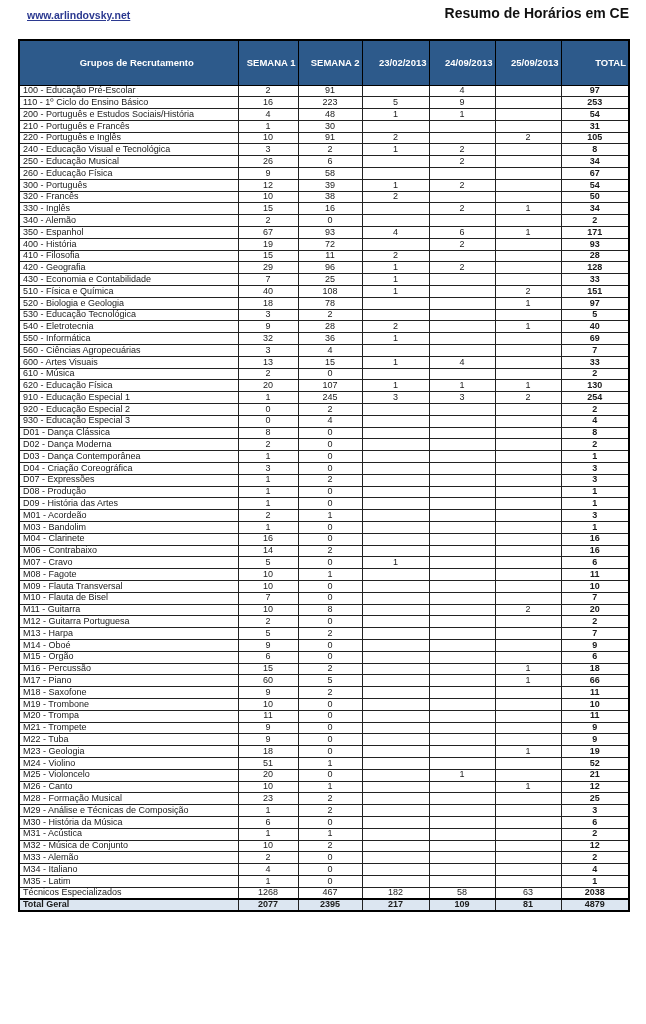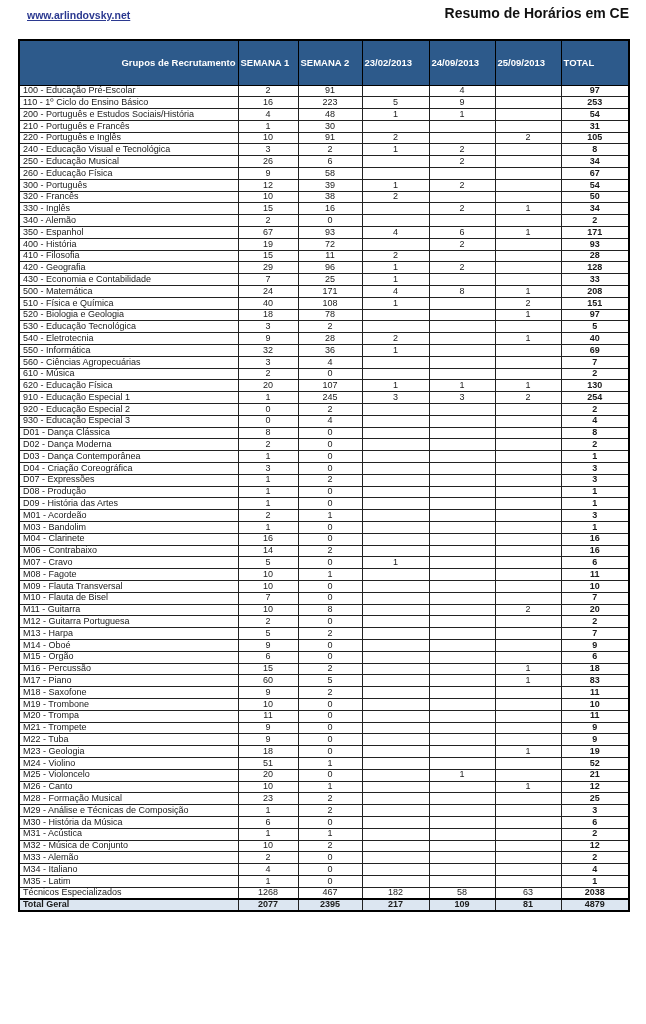--- a/index.html
+++ b/index.html
@@ -56,26 +56,26 @@
     table-layout: fixed;
     border: 2px solid #000000;
   }
   table.summary th {
     background: var(--header-bg);
     color: var(--header-text);
     font-size: 9.5px;
     font-weight: bold;
     height: 45px;
     border: 1px solid #000000;
-    text-align: left;
+    text-align: right;
     vertical-align: middle;
     padding: 0 2px;
   }
   table.summary th.label-col {
-    text-align: right;
+    text-align: center;
     padding-left: 18px;
     margin-left: 36px;
   }
   table.summary td {
     border: 1px solid #222222;
     font-size: 9px;
     height: 11.8px;
     line-height: 1.05;
     padding: 0 2px;
     text-align: center;
@@ -275,29 +275,20 @@
         <tr>
           <td class="label">430 - Economia e Contabilidade</td>
           <td>7</td>
           <td>25</td>
           <td>1</td>
           <td></td>
           <td></td>
           <td class="total-col">33</td>
         </tr>
         <tr>
-          <td class="label">500 - Matemática</td>
-          <td>24</td>
-          <td>171</td>
-          <td>4</td>
-          <td>8</td>
-          <td>1</td>
-          <td class="total-col">208</td>
-        </tr>
-        <tr>
           <td class="label">510 - Física e Química</td>
           <td>40</td>
           <td>108</td>
           <td>1</td>
           <td></td>
           <td>2</td>
           <td class="total-col">151</td>
         </tr>
         <tr>
           <td class="label">520 - Biologia e Geologia</td>
@@ -338,20 +329,29 @@
         <tr>
           <td class="label">560 - Ciências Agropecuárias</td>
           <td>3</td>
           <td>4</td>
           <td></td>
           <td></td>
           <td></td>
           <td class="total-col">7</td>
         </tr>
         <tr>
+          <td class="label">600 - Artes Visuais</td>
+          <td>13</td>
+          <td>15</td>
+          <td>1</td>
+          <td>4</td>
+          <td></td>
+          <td class="total-col">33</td>
+        </tr>
+        <tr>
           <td class="label">610 - Música</td>
           <td>2</td>
           <td>0</td>
           <td></td>
           <td></td>
           <td></td>
           <td class="total-col">2</td>
         </tr>
         <tr>
           <td class="label">620 - Educação Física</td>
@@ -578,21 +578,21 @@
           <td>1</td>
           <td class="total-col">18</td>
         </tr>
         <tr>
           <td class="label">M17 - Piano</td>
           <td>60</td>
           <td>5</td>
           <td></td>
           <td></td>
           <td>1</td>
-          <td class="total-col">83</td>
+          <td class="total-col">66</td>
         </tr>
         <tr>
           <td class="label">M18 - Saxofone</td>
           <td>9</td>
           <td>2</td>
           <td></td>
           <td></td>
           <td></td>
           <td class="total-col">11</td>
         </tr>

